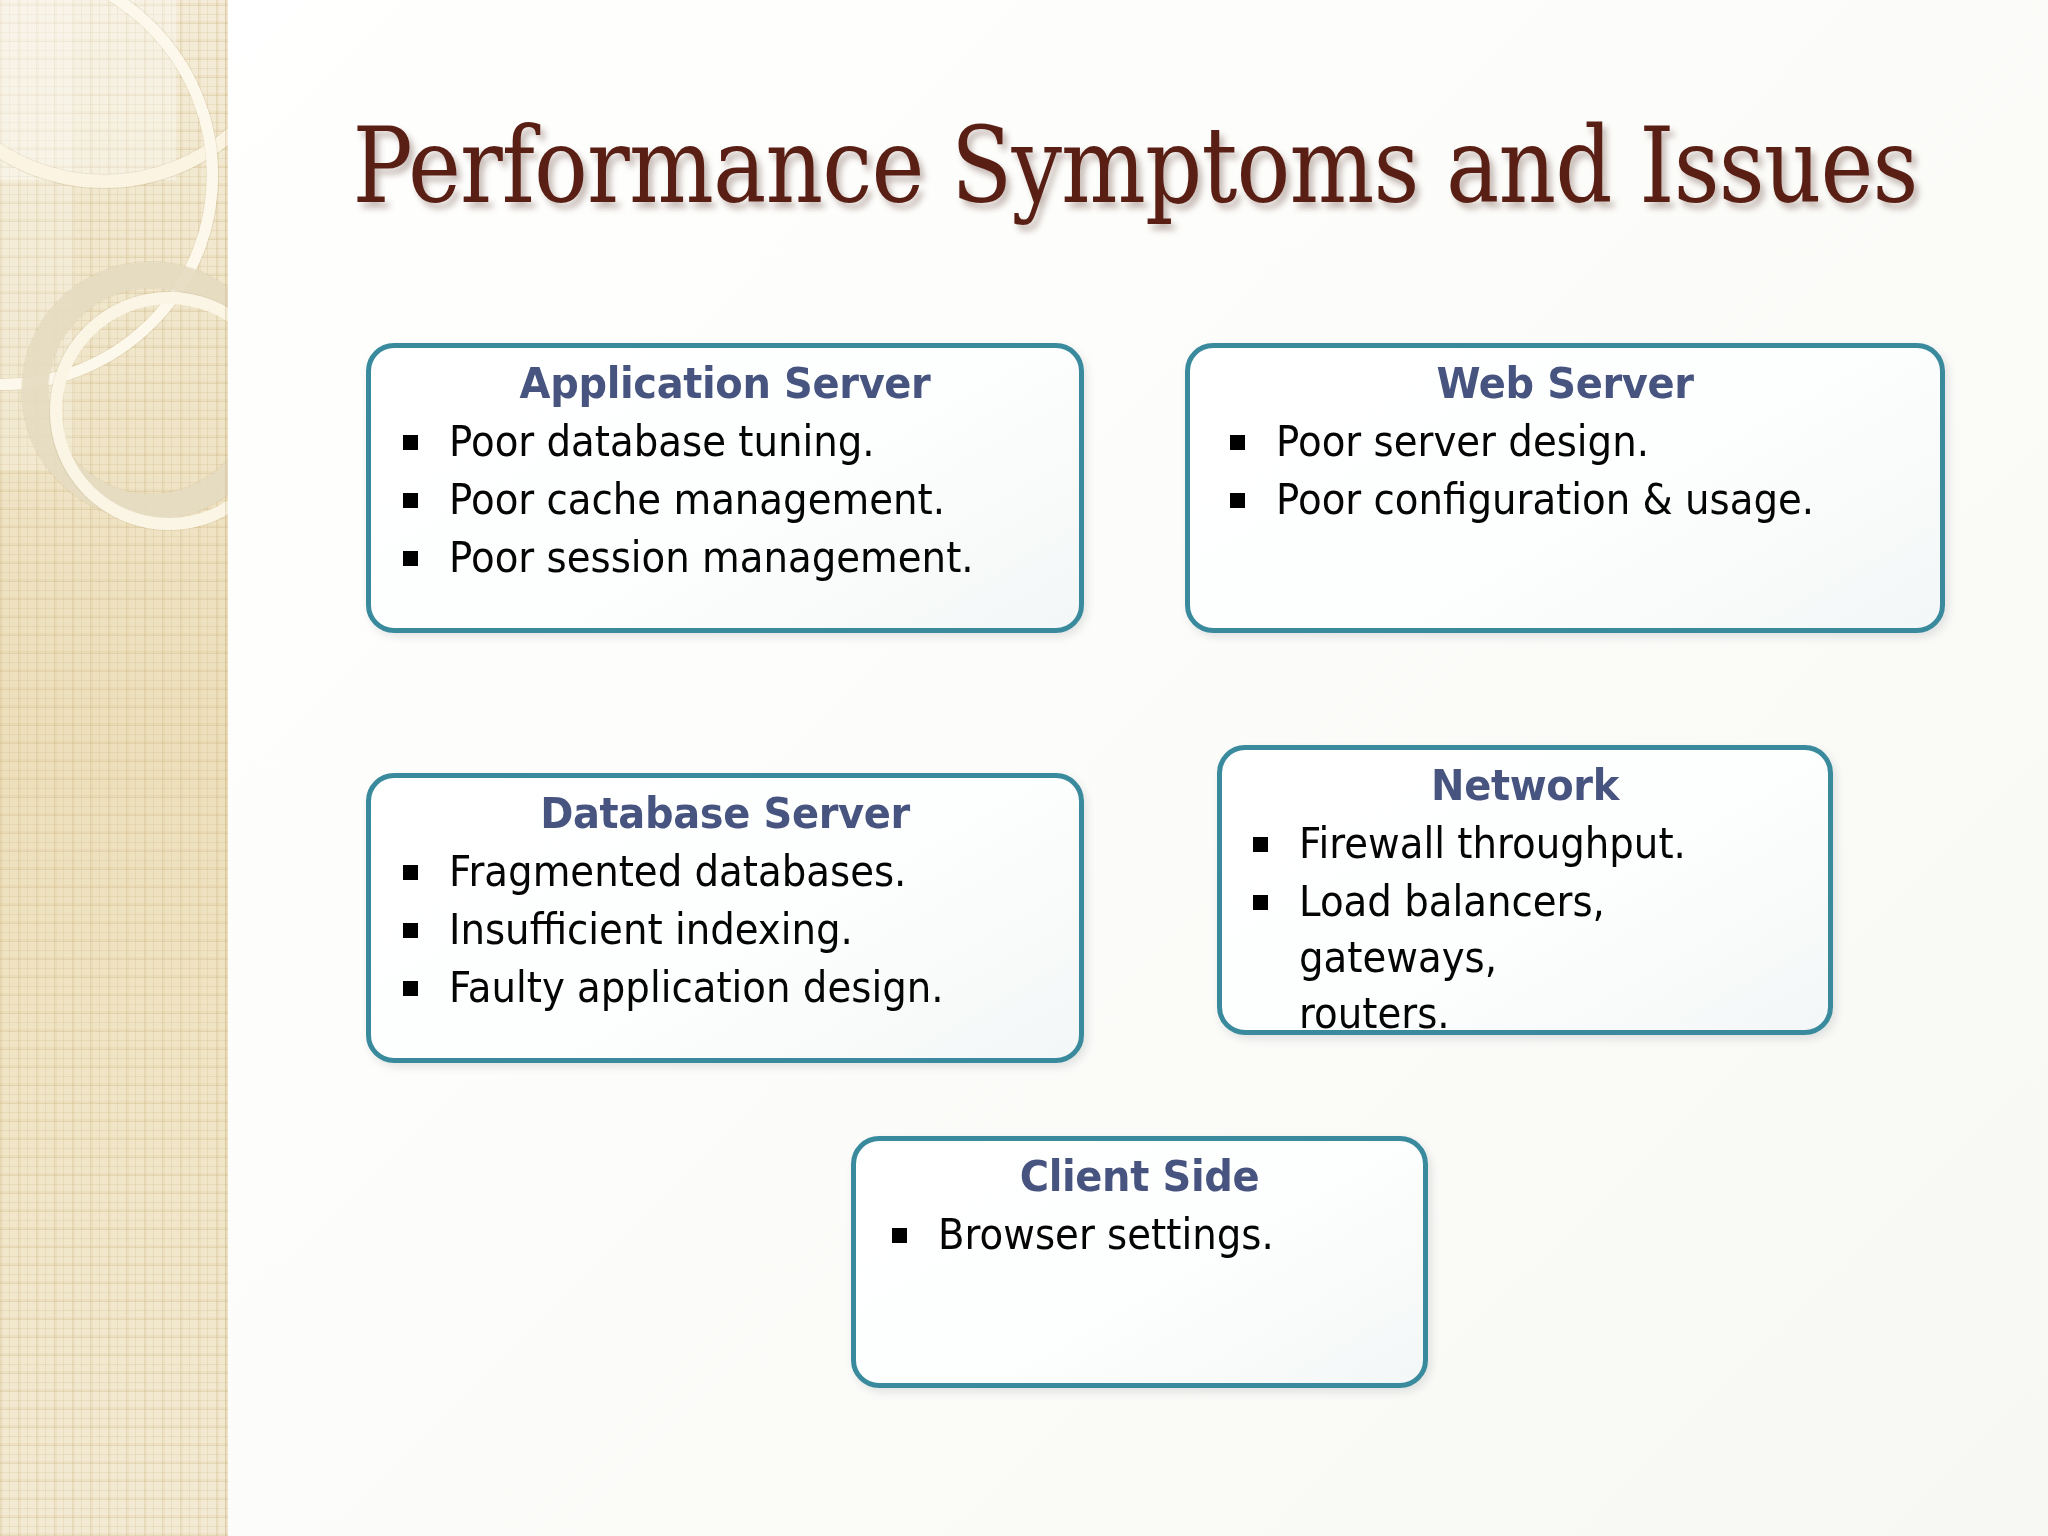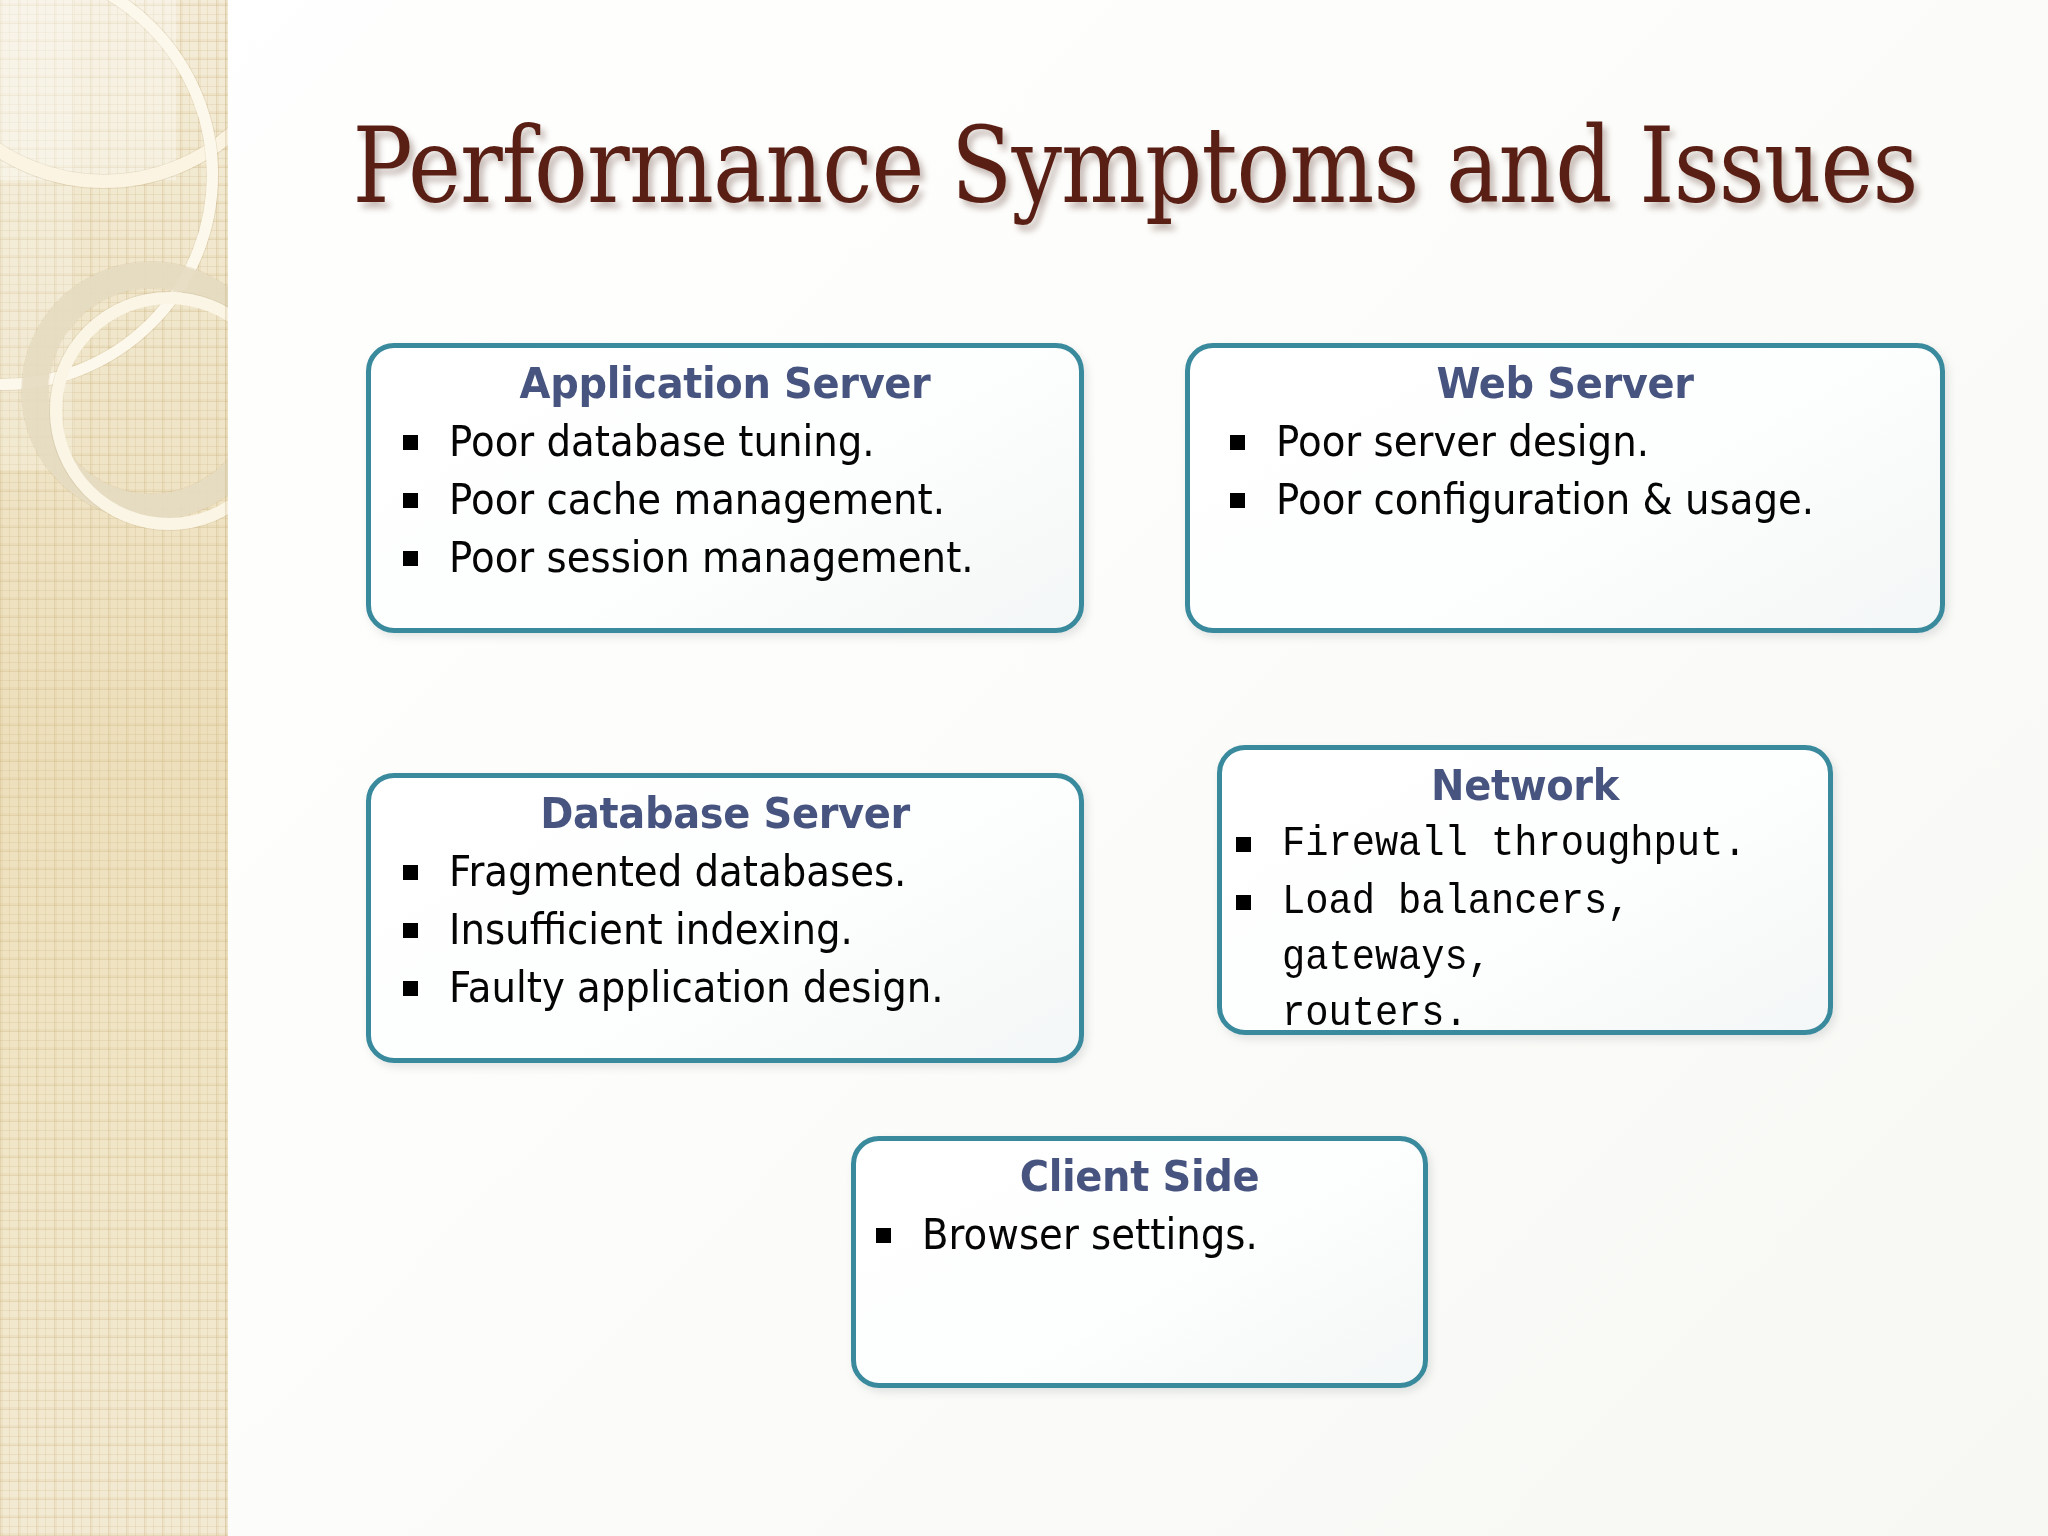--- a/index.html
+++ b/index.html
@@ -168,24 +168,24 @@
   #box-app      { left: 366px;  top: 343px;  width: 718px;  height: 290px; }
   #box-app .bullets     { padding-left: 32px; }
 
   #box-web      { left: 1185px; top: 343px;  width: 760px;  height: 290px; }
   #box-web .bullets     { padding-left: 40px; }
 
   #box-db       { left: 366px;  top: 745px;  width: 718px;  height: 290px; margin-top: 28px; }
   #box-db .bullets      { padding-left: 32px; }
 
   #box-net      { left: 1217px; top: 745px;  width: 616px;  height: 290px; }
-  #box-net .bullets     { padding-left: 14px; font-family: Liberation Mono, monospace; }
+  #box-net .bullets     { padding-left: 31px; }
 
   #box-client   { left: 851px;  top: 1136px; width: 577px;  height: 252px; }
-  #box-client .bullets  { padding-left: 20px; }
+  #box-client .bullets  { padding-left: 36px; }
 </style>
 </head>
 <body>
 
 <div class="slide">
 
   <div class="deco-band">
     <div class="deco-texture"></div>
     <div class="deco-lightpanel2"></div>
     <div class="deco-lightpanel"></div>

